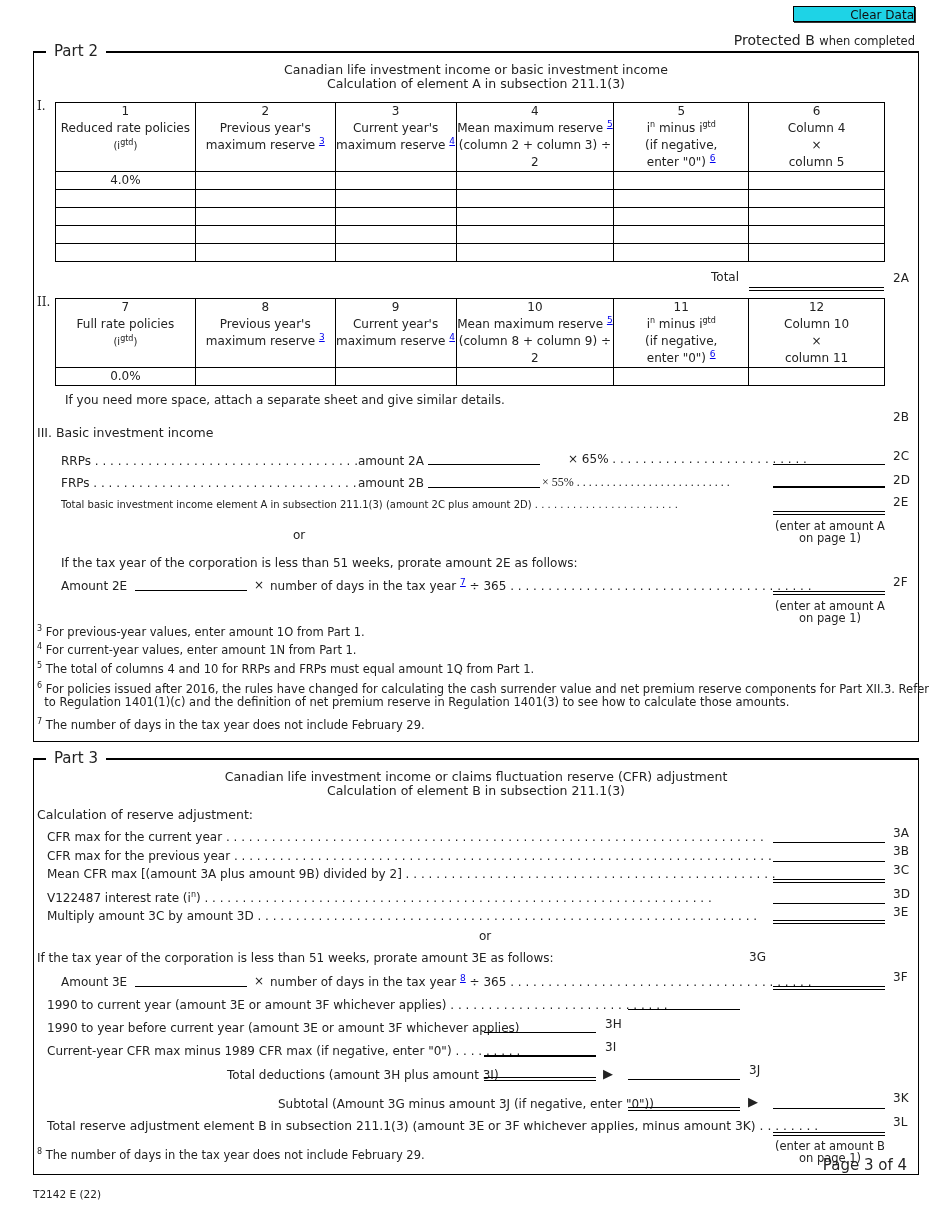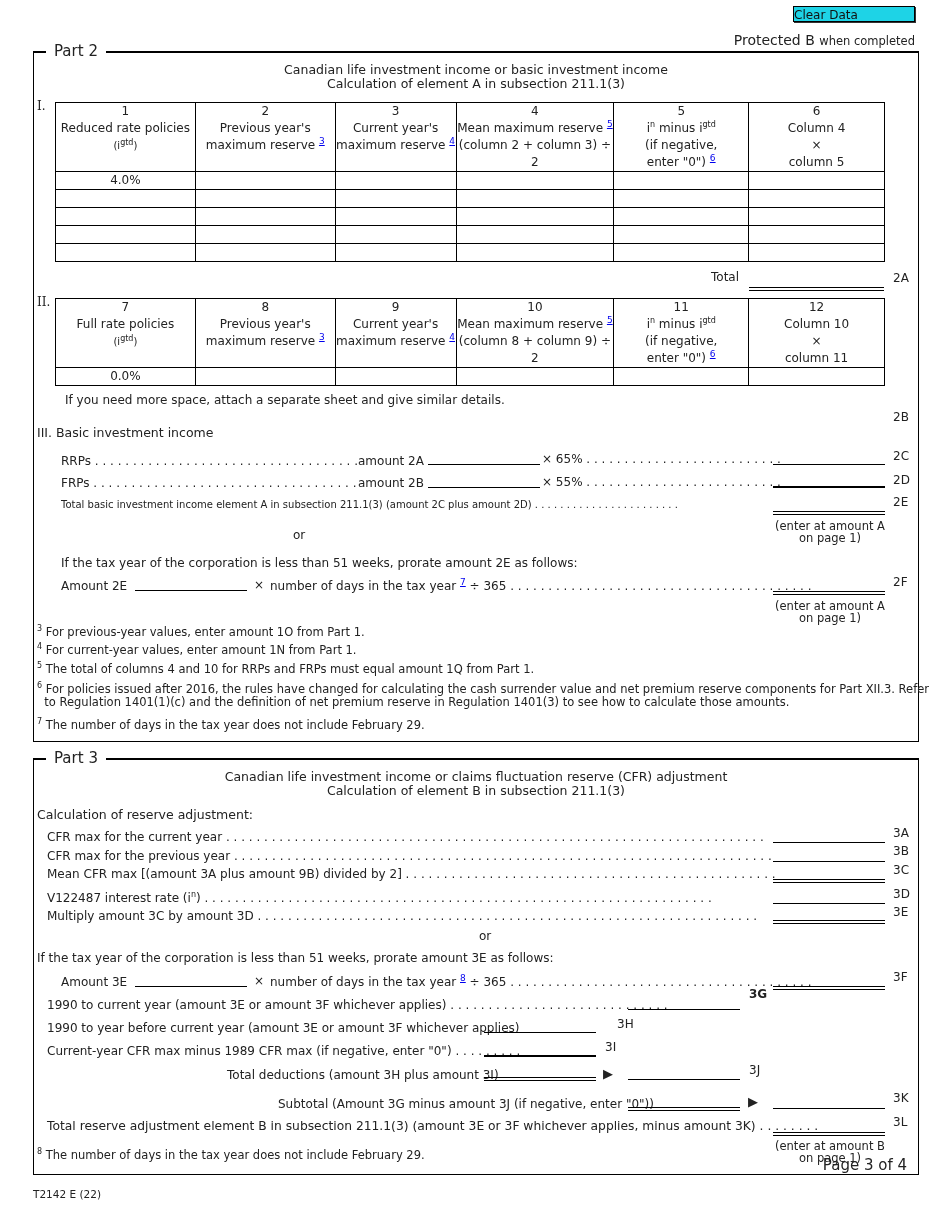--- a/index.html
+++ b/index.html
@@ -1,18 +1,18 @@
 <!DOCTYPE html>
 <html><head>
 <meta charset="utf-8">
 <style>
   html, body { margin:0; padding:0; background:#fff; }
   body { width:950px; height:1230px; position:relative; font-family:"DejaVu Sans", sans-serif; color:#222; font-size:12px; overflow:hidden; }
   .abs { position:absolute; white-space:nowrap; }
-  .clear-btn { position:absolute; left:793px; top:6px; width:122px; height:16px; background:#1ed3e6; border:1px solid #000; box-shadow:1px 1px 0 #333; font-size:12px; text-align:left; line-height:16px; color:#111; cursor:pointer; padding:0; font-family:"DejaVu Sans", sans-serif; }
+  .clear-btn { position:absolute; left:793px; top:6px; width:122px; height:16px; background:#1ed3e6; border:1px solid #000; box-shadow:1px 1px 0 #333; font-size:12px; text-align:right; line-height:16px; color:#111; cursor:pointer; padding:0; font-family:"DejaVu Sans", sans-serif; }
   .protected { position:absolute; right:35px; top:32px; font-size:14px; color:#222;margin-left:16px; }
   .protected small { font-size:11.5px; }
   .part-box { position:absolute; border:1px solid #000; border-top:2px solid #000; }
   .part-title { position:absolute; background:#fff; font-size:15px; padding:0 8px; top:-11px; left:12px; color:#222; }
   .center-title { position:absolute; left:0; width:100%; text-align:center; font-size:12.5px; line-height:14px; }
   table.grid { position:absolute; border-collapse:collapse; font-size:12px; }
   table.grid td { border:1px solid #000; text-align:center; vertical-align:top; padding:0; line-height:17px; }
   table.grid td.val { height:17px; vertical-align:middle; }
   .sup { font-size:8px; vertical-align:super; line-height:0; }
   .fn-link { color:#0000ee; text-decoration:underline; font-size:9px; vertical-align:super; line-height:0; }
@@ -189,28 +189,28 @@
 </tbody>
   </table>
 <div class="code" style="left:893px; top:370px;margin-top:40px;">2B</div>
 <div class="abs" style="left:65px; top:393px;">If you need more space, attach a separate sheet and give similar details.</div>
 
 <div class="abs" style="left:37px; top:425px; font-size:12.5px;">III. Basic investment income</div>
 
 <div class="abs" style="left:61px; top:454px;">RRPs . . . . . . . . . . . . . . . . . . . . . . . . . . . . . . . . . . .</div>
 <div class="abs" style="left:358px; top:454px;">amount 2A</div>
 <div class="line" style="left:428px; top:464px; width:112px;"></div>
-<div class="abs" style="left:542px; top:452px;">× 65% . . . . . . . . . . . . . . . . . . . . . . . . . .</div>
+<div class="abs" style="left:568px; top:452px;">× 65% . . . . . . . . . . . . . . . . . . . . . . . . . .</div>
 <div class="line" style="left:773px; top:464px; width:112px;"></div>
 <div class="code" style="left:893px; top:449px;">2C</div>
 
 <div class="abs" style="left:61px; top:476px;">FRPs . . . . . . . . . . . . . . . . . . . . . . . . . . . . . . . . . . .</div>
 <div class="abs" style="left:358px; top:476px;">amount 2B</div>
 <div class="line" style="left:428px; top:487px; width:112px;"></div>
-<div class="abs" style="left:542px; top:475px;">× 55% . . . . . . . . . . . . . . . . . . . . . . . . . .</div>
+<div class="abs" style="left:542px; top:475px;font-family:Liberation Serif, serif;">× 55% . . . . . . . . . . . . . . . . . . . . . . . . . .</div>
 <div class="line thick" style="left:773px; top:486px; width:112px;"></div>
 <div class="code" style="left:893px; top:473px;">2D</div>
 
 <div class="abs" style="left:61px; top:499px; font-size:10px;">Total basic investment income element A in subsection 211.1(3) (amount 2C plus amount 2D) . . . . . . . . . . . . . . . . . . . . . . .</div>
 <div class="dbl" style="left:773px; top:511px; width:112px;"></div>
 <div class="code" style="left:893px; top:495px;">2E</div>
 <div class="note" style="left:770px; top:520px; width:120px;">
   <div>(enter at amount A</div>
     <div>on page 1)</div>
 </div>
@@ -273,25 +273,25 @@
 <div class="line" style="left:135px; top:986px; width:112px;"></div>
 <div class="abs" style="left:254px; top:974px;">×</div>
 <div class="abs" style="left:270px; top:975px;">
   <span>number of days in the tax year</span> <a class="fn-link">8</a> <span>÷ 365 . . . . . . . . . . . . . . . . . . . . . . . . . . . . . . . . . . . . . . . .</span>
 </div>
 <div class="dbl" style="left:773px; top:986px; width:112px;"></div>
 <div class="code" style="left:893px; top:970px;">3F</div>
 
 <div class="abs" style="left:47px; top:998px;">1990 to current year (amount 3E or amount 3F whichever applies)  . . . . . . . . . . . . . . . . . . . . . . . . . . . . .</div>
 <div class="line" style="left:628px; top:1009px; width:112px;"></div>
-<div class="code" style="left:749px; top:987px;font-weight:bold;">3G</div>
+<div class="code" style="left:749px; top:950px;">3G</div>
 
 <div class="abs" style="left:47px; top:1021px;">1990 to year before current year (amount 3E or amount 3F whichever applies)</div>
 <div class="line" style="left:484px; top:1032px; width:112px;"></div>
-<div class="code" style="left:605px; top:1017px;margin-left:12px;">3H</div>
+<div class="code" style="left:605px; top:1017px;">3H</div>
 
 <div class="abs" style="left:47px; top:1044px;">Current-year CFR max minus 1989 CFR max (if negative, enter "0") . . . . . . . . .</div>
 <div class="line thick" style="left:484px; top:1055px; width:112px;"></div>
 <div class="code" style="left:605px; top:1040px;">3I</div>
 
 <div class="abs" style="left:227px; top:1068px;">Total deductions (amount 3H plus amount 3I)</div>
 <div class="dbl" style="left:484px; top:1077px; width:112px;"></div>
 <div class="arrow" style="left:603px; top:1066px;">▶</div>
 <div class="line" style="left:628px; top:1079px; width:112px;"></div>
 <div class="code" style="left:749px; top:1063px;">3J</div>

